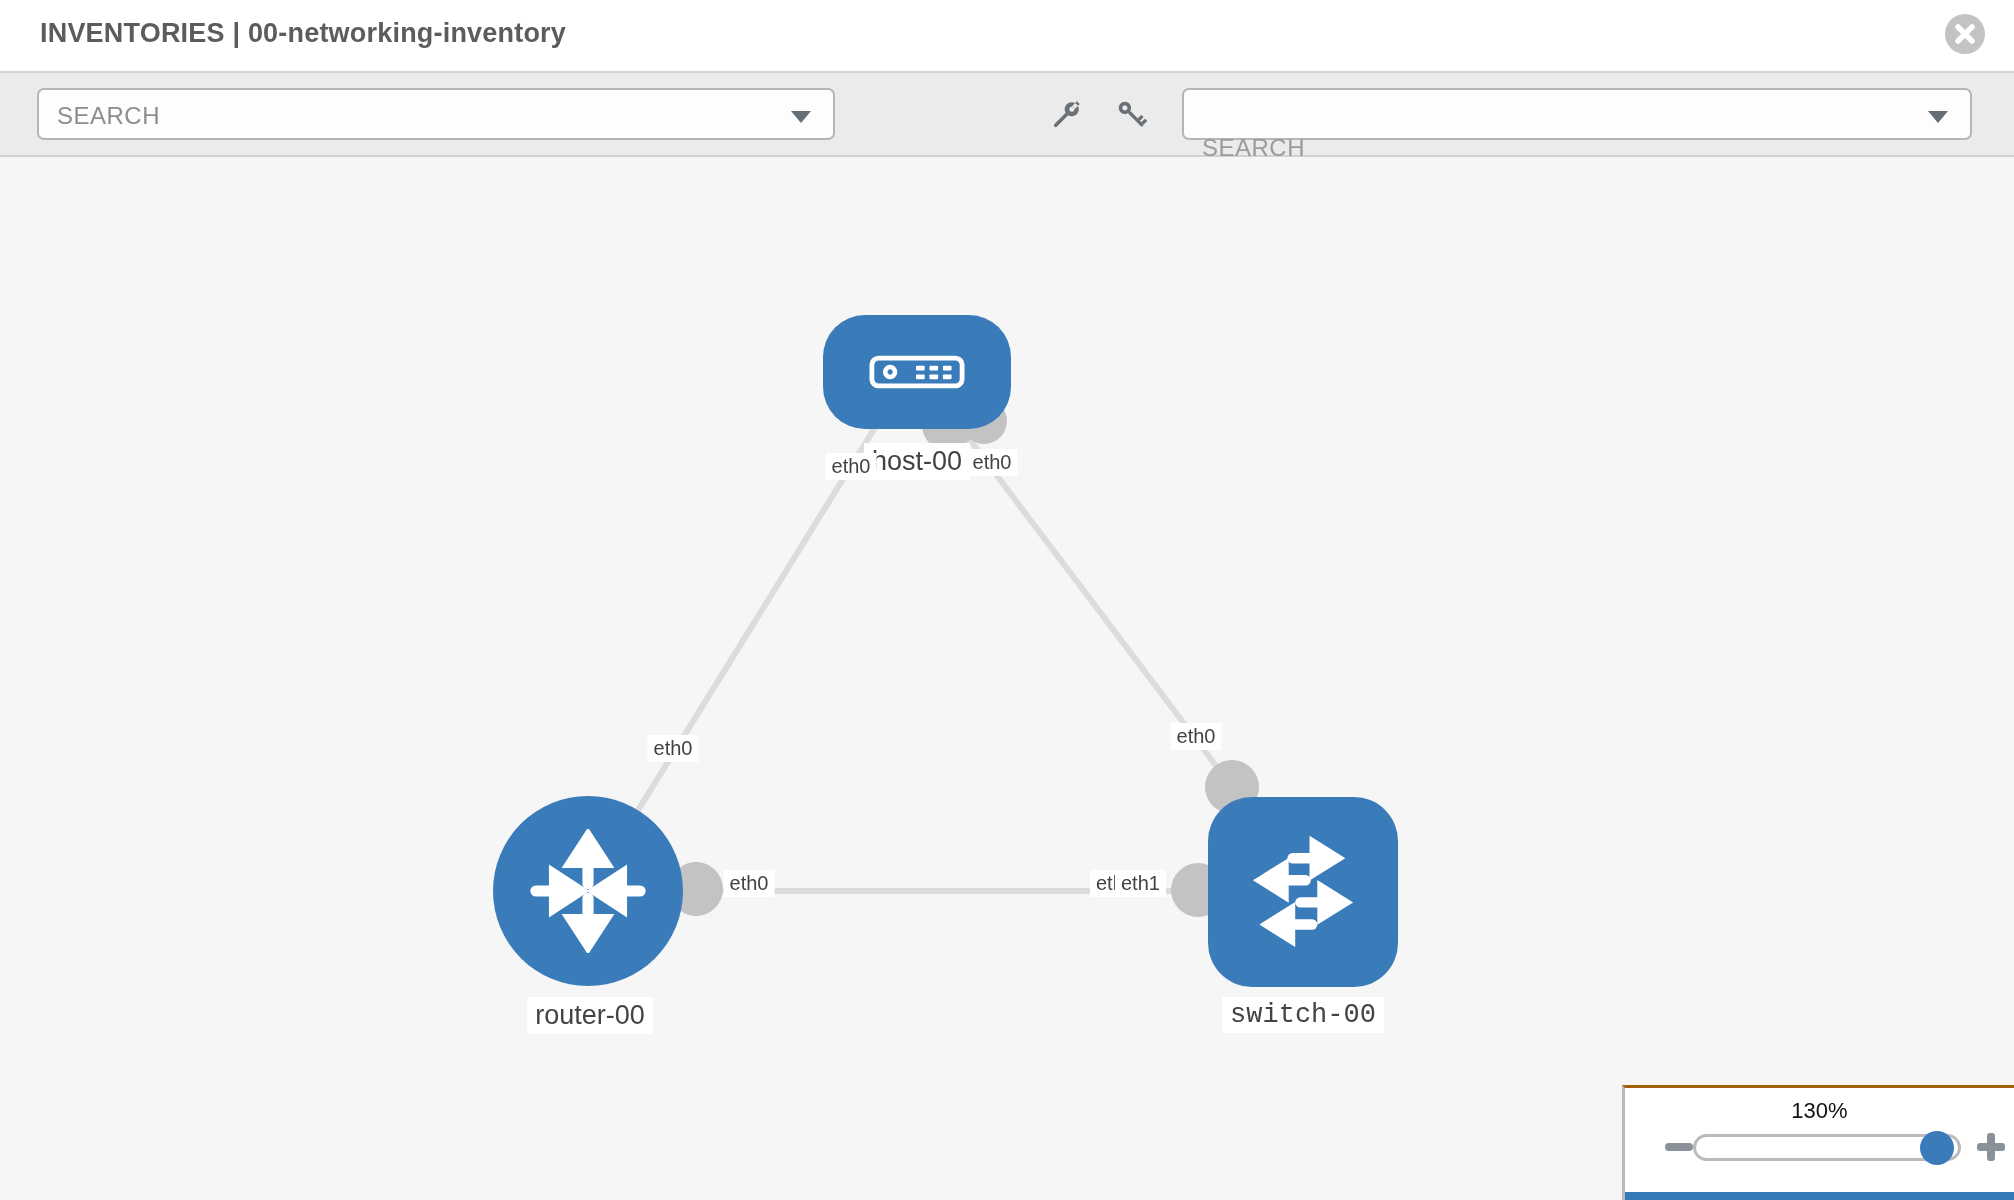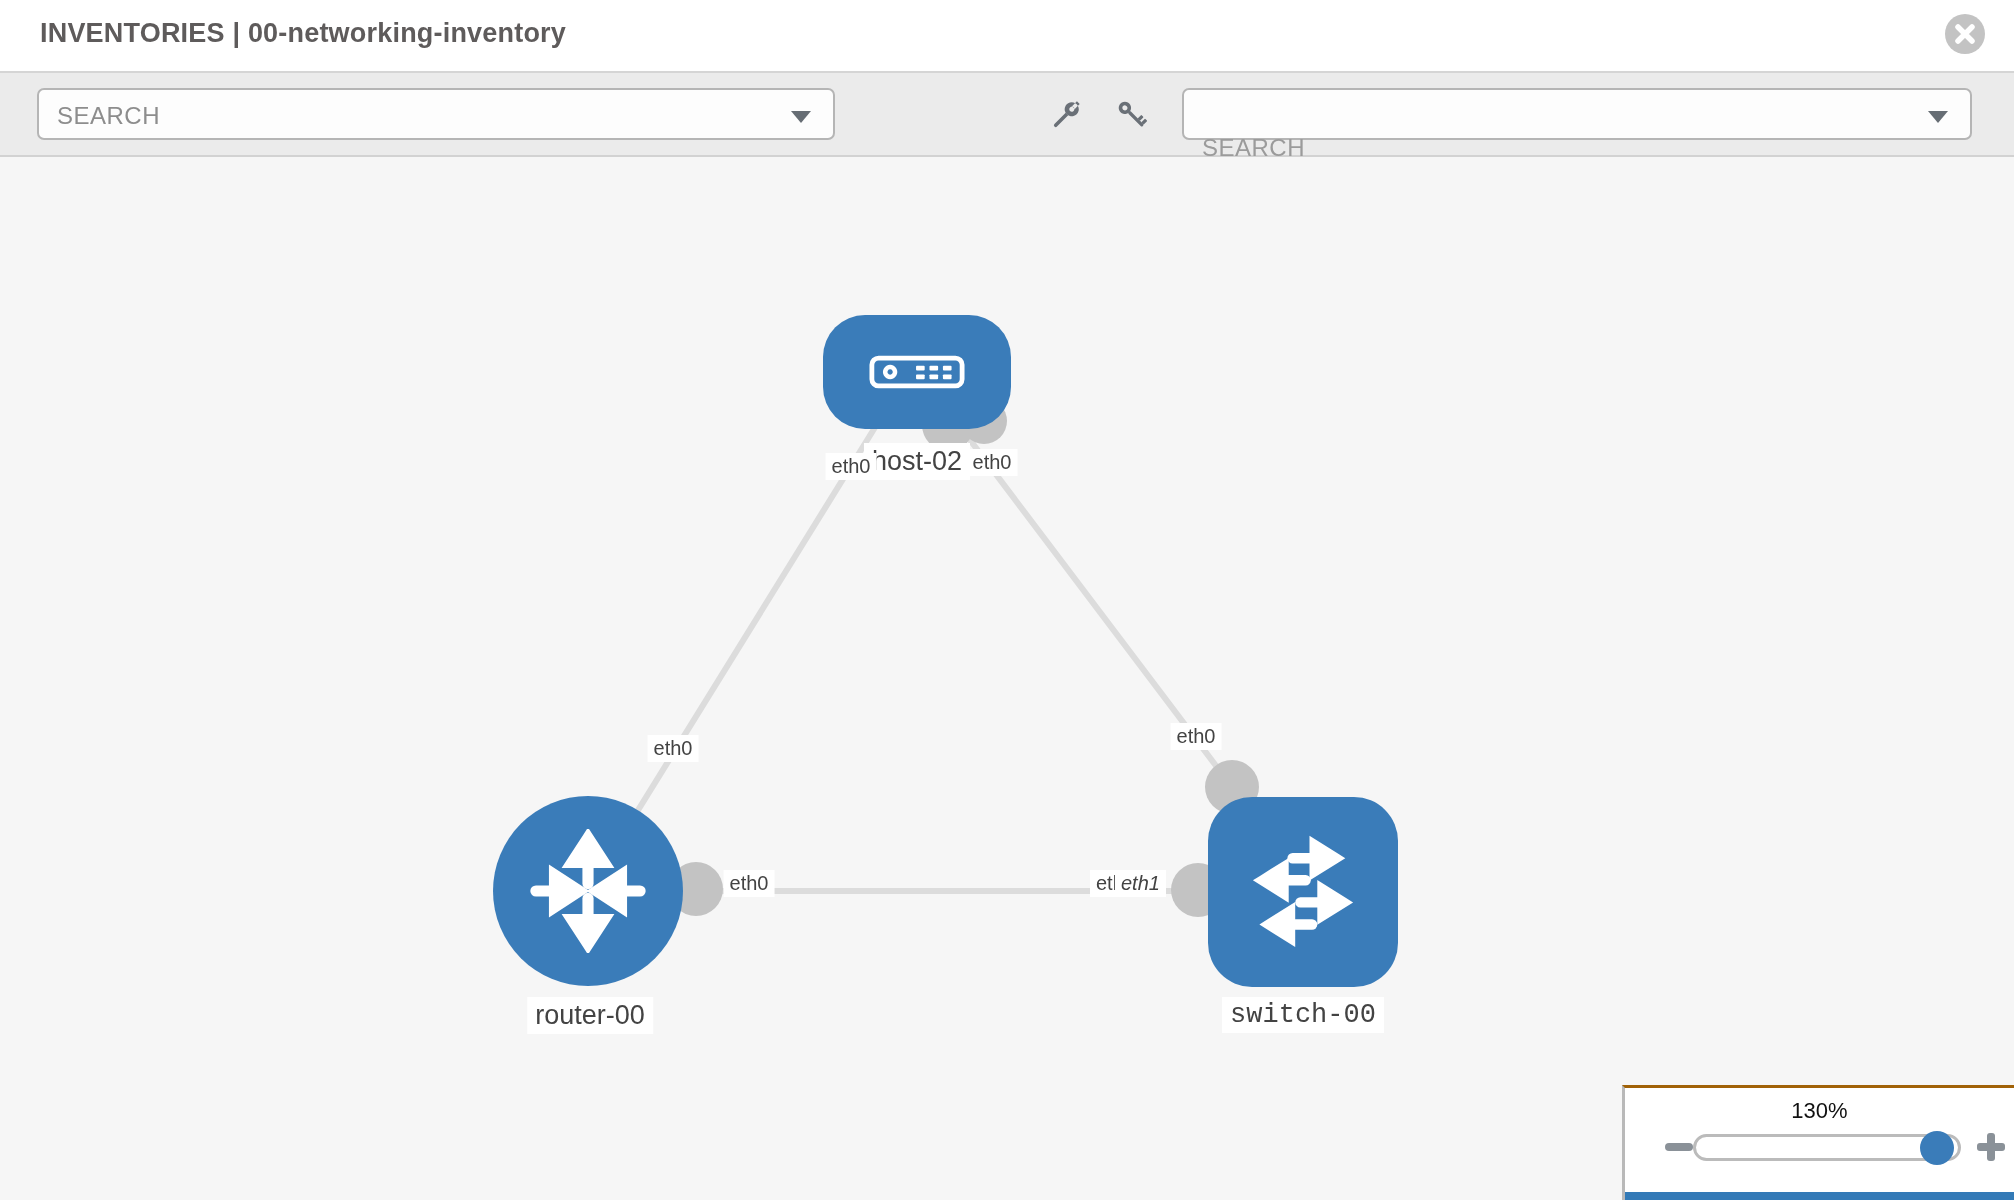--- a/index.html
+++ b/index.html
@@ -161,31 +161,31 @@
             <polygon points="19,41 35,31 35,51"></polygon>
           <line x1="48" y1="58" x2="67" y2="58"></line>
             <polygon points="81,58 65,48 65,68"></polygon>
           <line x1="57" y1="75" x2="38" y2="75"></line>
             <polygon points="24,75 40,65 40,85"></polygon>
         </g>
       </svg>
     </span>
   </div>
 
-  <div class="chip node-label" style="left:917px; top:286px;">host-02</div>
+  <div class="chip node-label" style="left:917px; top:286px;">host-00</div>
   <div class="chip node-label" style="left:590px; top:840px;">router-00</div>
   <div class="chip node-label" style="left:1303px; top:840px;font-family:Liberation Mono, monospace;">switch-00</div>
 
   <div class="chip if-label" style="left:851px; top:296px;">eth0</div>
   <div class="chip if-label" style="left:992px; top:292px;">eth0</div>
   <div class="chip if-label" style="left:673px; top:578px;">eth0</div>
   <div class="chip if-label" style="left:749px; top:713px;">eth0</div>
   <div class="chip if-label" style="left:1196px; top:566px;">eth0</div>
   <div class="chip if-label raw" style="left:1090px; top:713px;">eth0</div>
-  <div class="chip if-label raw" style="left:1115px; top:713px;font-style:italic;">eth1</div>
+  <div class="chip if-label raw" style="left:1115px; top:713px;">eth1</div>
 
   <div class="zoom-panel">
     <div class="zoom-level">130%</div>
     <div class="zoom-minus"><span></span></div>
     <div class="zoom-track">
       <div class="zoom-handle"></div>
     </div>
     <div class="zoom-plus"><span></span></div>
     <div class="panel-strip"></div>
   </div>

